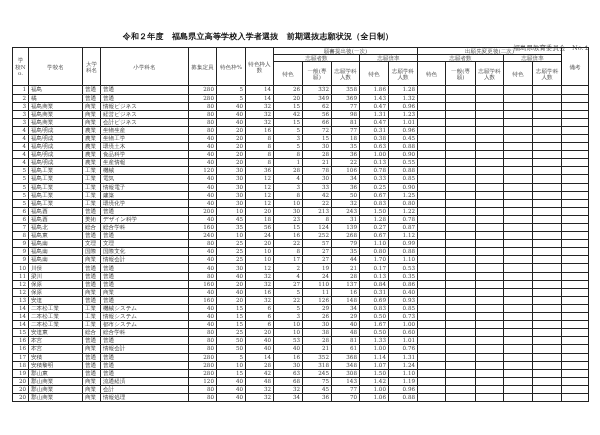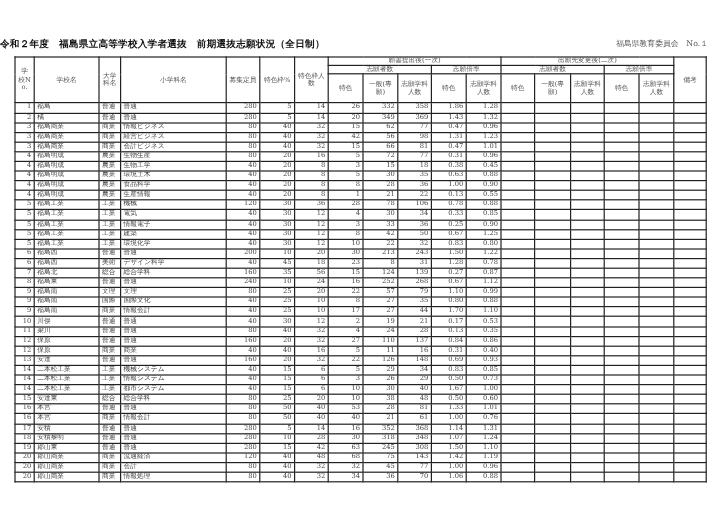--- a/index.html
+++ b/index.html
@@ -1,20 +1,20 @@
 <!DOCTYPE html>
 <html><head>
 <meta charset="utf-8">
 <style>
   html, body { margin:0; padding:0; background:#ffffff; }
   body { width:600px; height:435px; position:relative; overflow:hidden;
          font-family:"DejaVu Serif", serif; color:#333; }
-  .title { position:absolute; left:0; top:31px; width:516px; 
+  .title { position:absolute; left:0; top:31px; width:516px; text-align:center;
            font-size:8px; font-weight:bold; color:#111; letter-spacing:0.2px; }
-  .org { position:absolute; right:10px; top:32px; font-size:6.5px; color:#555; }
+  .org { position:absolute; right:10px; top:44px; font-size:6.5px; color:#555; }
   table.sheet { position:absolute; left:12px; top:47px; border-collapse:collapse;
                 table-layout:fixed; width:576px; }
   table.sheet td, table.sheet th { border:1px solid #222; padding:0 2px; font-weight:normal;
                 font-size:5.6px; line-height:7px; white-space:nowrap; overflow:hidden; color:#444; }
   table.sheet th { text-align:center; vertical-align:middle; line-height:6.2px; color:#555; }
   table.sheet tbody td { height:7.1px; }
   td.num { text-align:right; }
   td.no { text-align:right; padding-right:1px; }
   .thick-l { border-left:1.6px solid #111 !important; }
   table.sheet { border:1.6px solid #111; }

